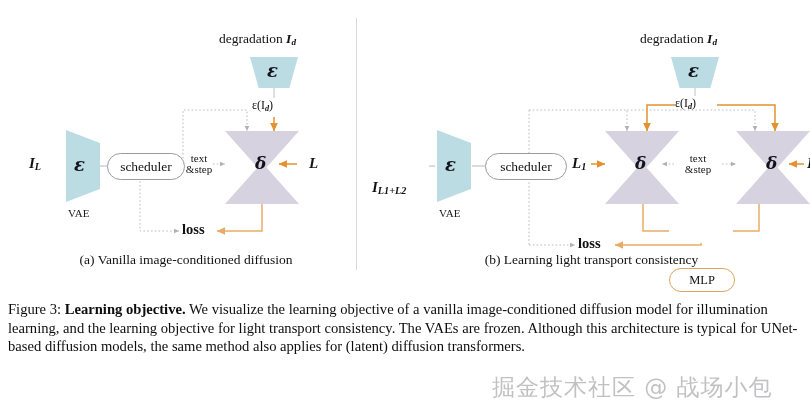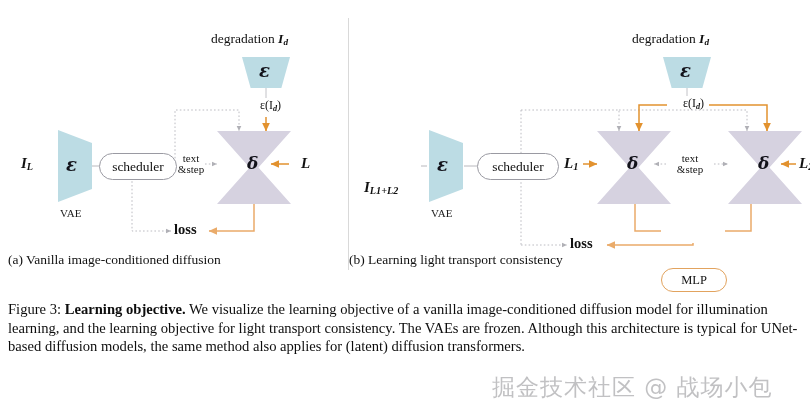--- a/index.html
+++ b/index.html
@@ -19,21 +19,21 @@
   #figure-root {
     position: absolute;
     left: 0; top: 0;
     width: 810px;
     height: 414px;
   }
 
   
   .diagram-area {
     position: absolute;
-    left: 8px; top: 0;
+    left: 16px; top: 0;
     width: 651px;
     height: 292px;
   }
 
   .panel-divider {
     position: absolute;
     left: 340px;
     top: 18px;
     width: 1px;
     height: 252px;
@@ -105,21 +105,20 @@
   .vae-cap {
     font-size: 11px;
     letter-spacing: .2px;
     color: #1a1a1a;
   }
   .deg-title {
     font-size: 13.5px;
   }
   .eps-id {
     font-size: 12px;
-    margin-left: 16px;
   }
   .ilabel {
     font-size: 15px;
   }
   .sub {
     font-size: .68em;
     vertical-align: -0.22em;
     font-style: italic;
     font-weight: bold;
   }
@@ -148,20 +147,21 @@
     border: 1.1px solid #9a9aa2;
   }
   .pill-mlp {
     border: 1.1px solid #e2a35e;
     font-size: 12.5px;
   }
 
   .panel-caption {
     position: absolute;
     width: 100%;
+    text-align: center;
     font-size: 13.5px;
     color: #101010;
   }
 
   
   .caption {
     position: absolute;
     left: 8px;
     top: 300px;
     width: 794px;

